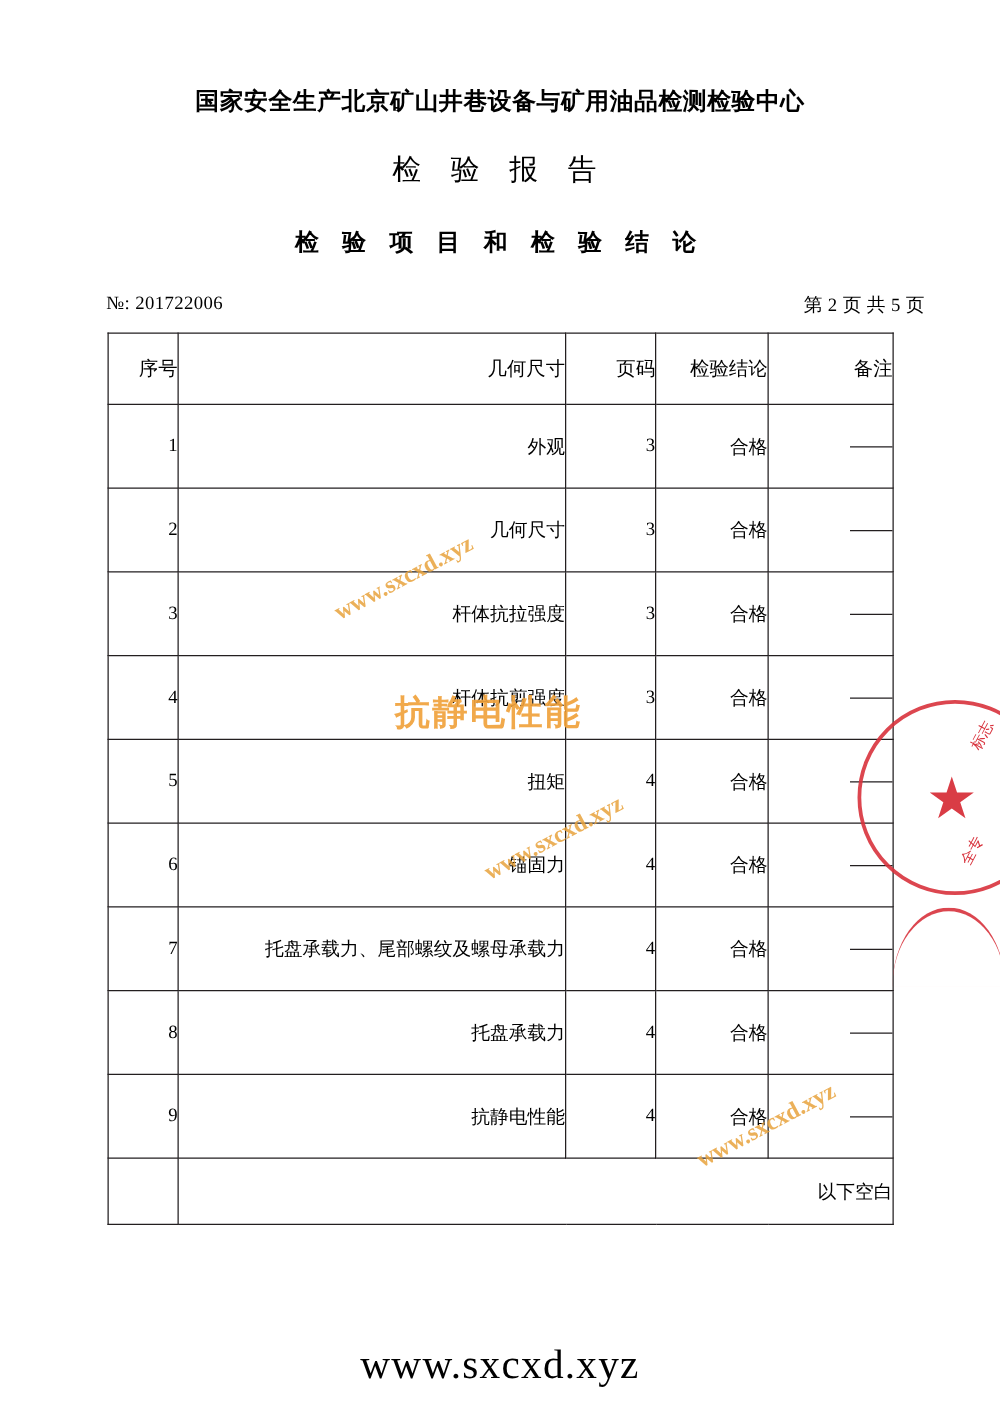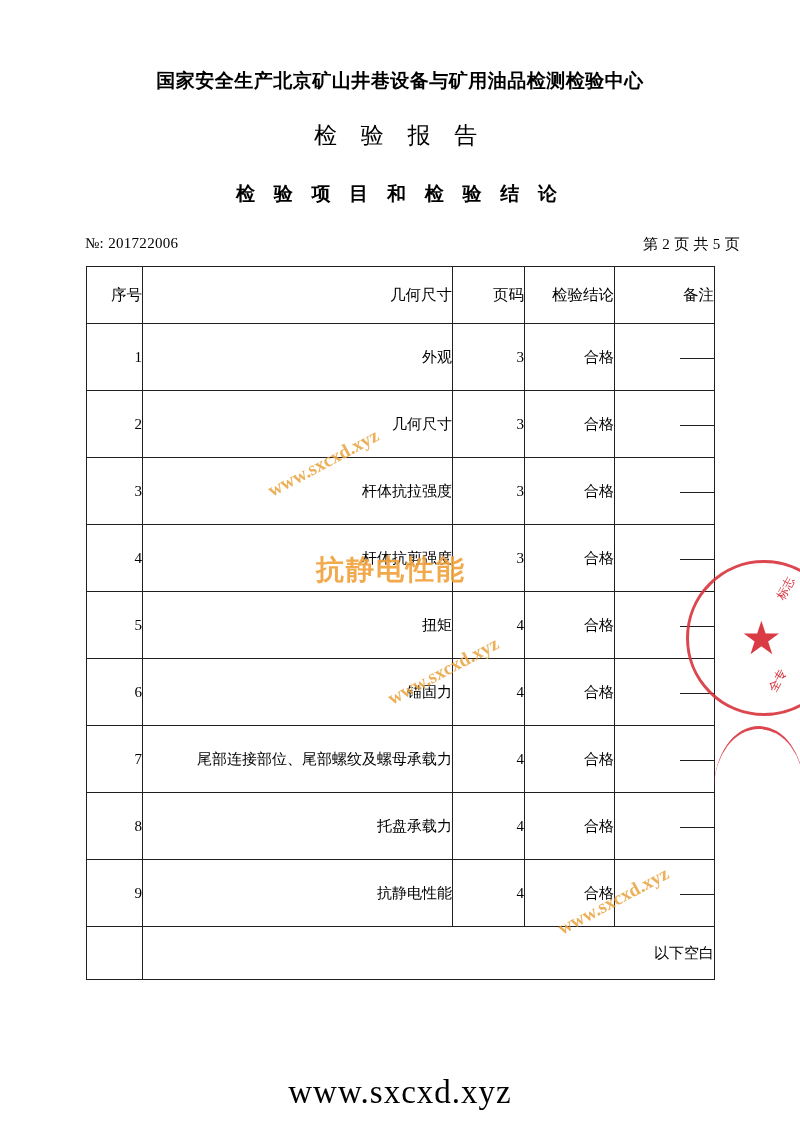--- a/index.html
+++ b/index.html
@@ -279,21 +279,21 @@
         </tr>
         <tr>
           <td>6</td>
           <td>锚固力</td>
           <td>4</td>
           <td>合格</td>
           <td><span class="dash"></span></td>
         </tr>
         <tr>
           <td>7</td>
-          <td>尾部连接部位、尾部螺纹及螺母承载力</td>
+          <td>托盘承载力、尾部螺纹及螺母承载力</td>
           <td>4</td>
           <td>合格</td>
           <td><span class="dash"></span></td>
         </tr>
         <tr>
           <td>8</td>
           <td>托盘承载力</td>
           <td>4</td>
           <td>合格</td>
           <td><span class="dash"></span></td>

